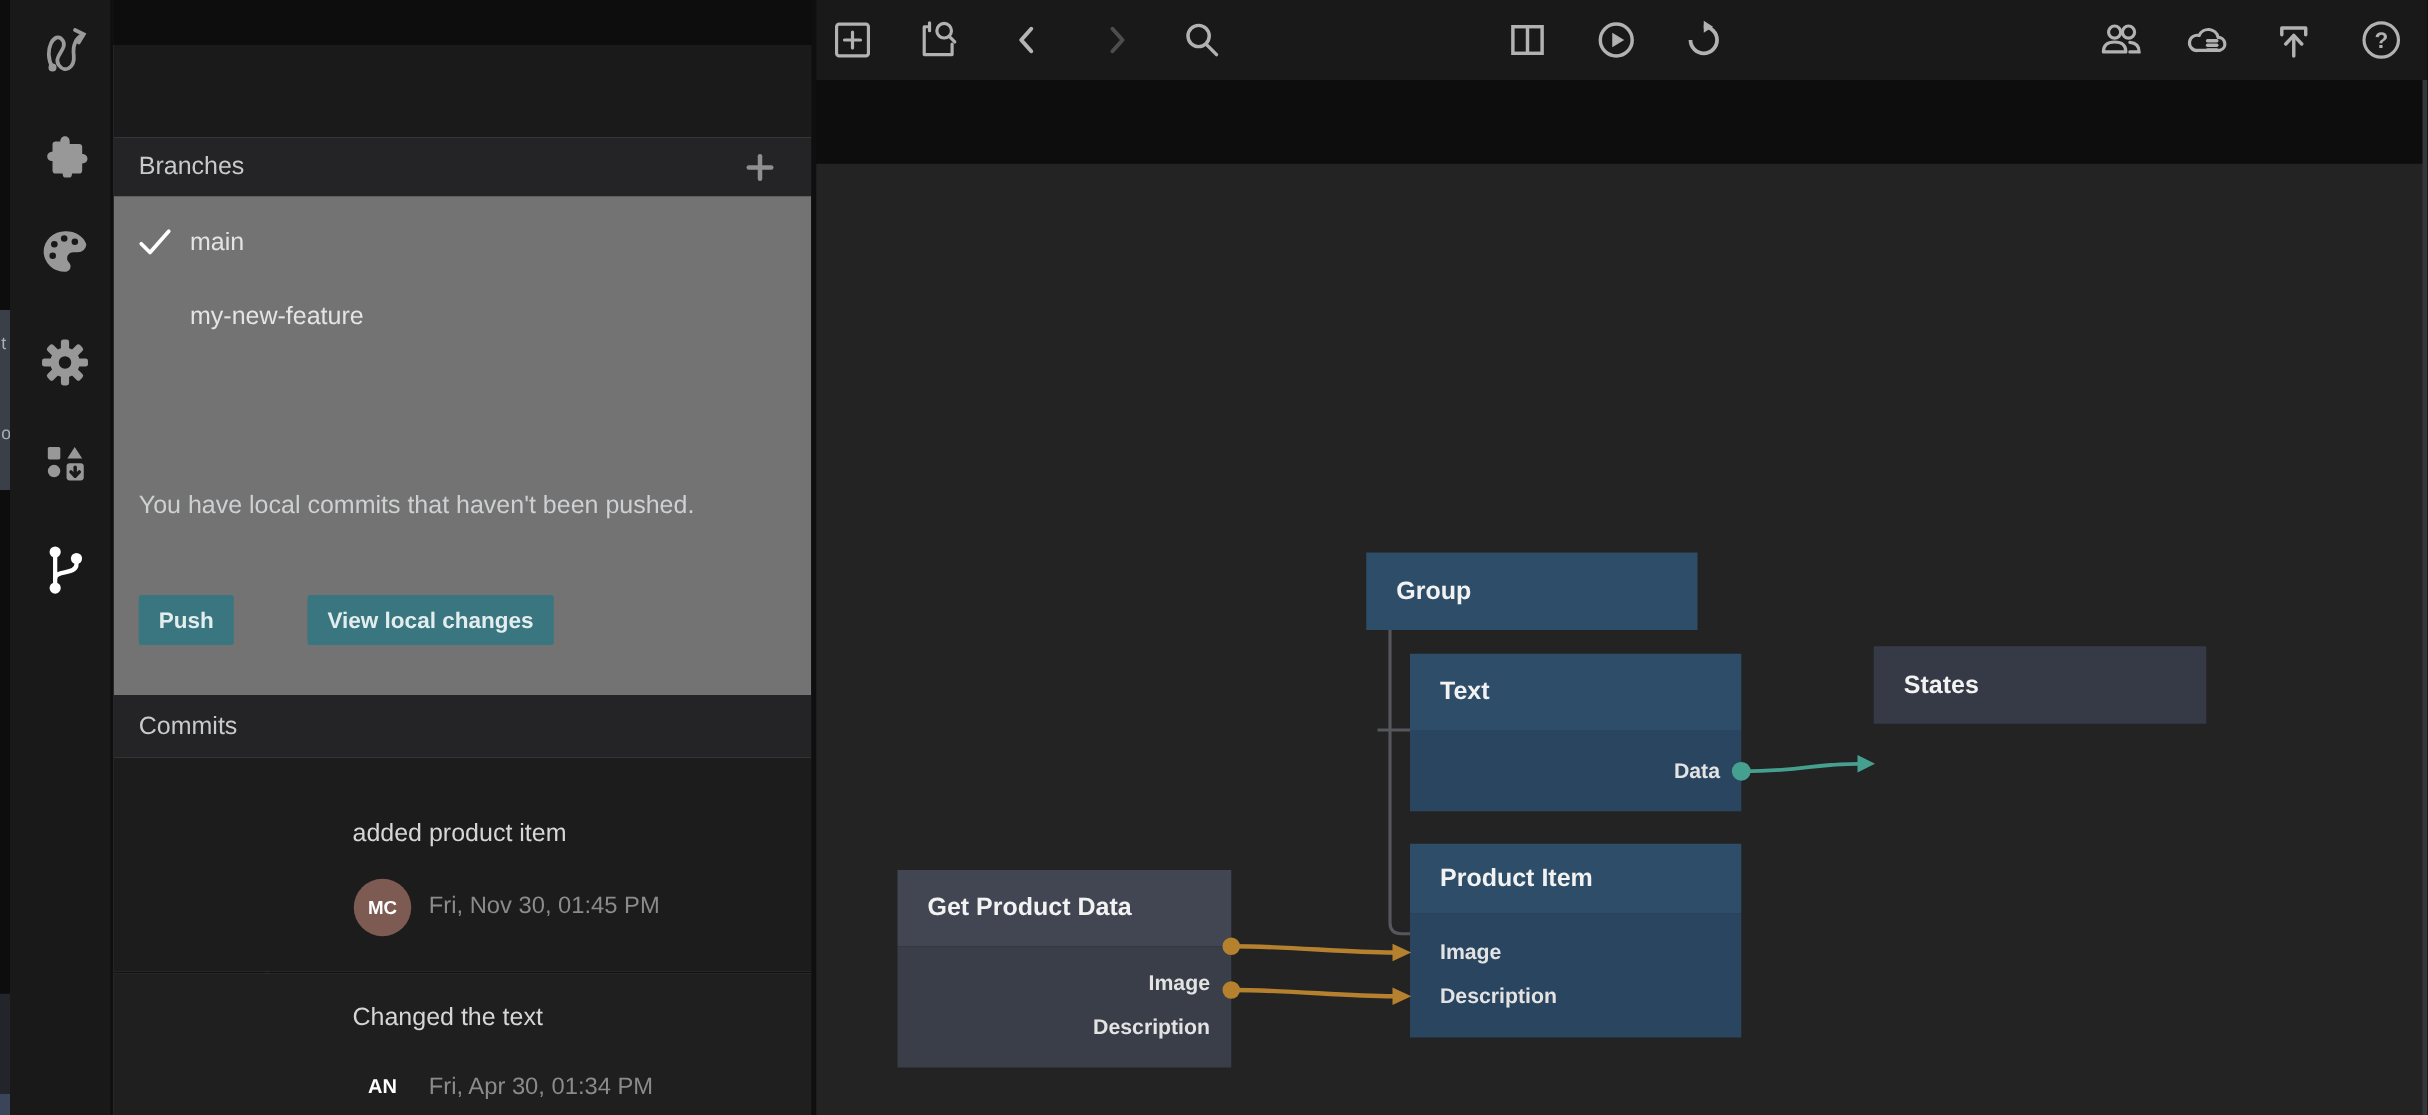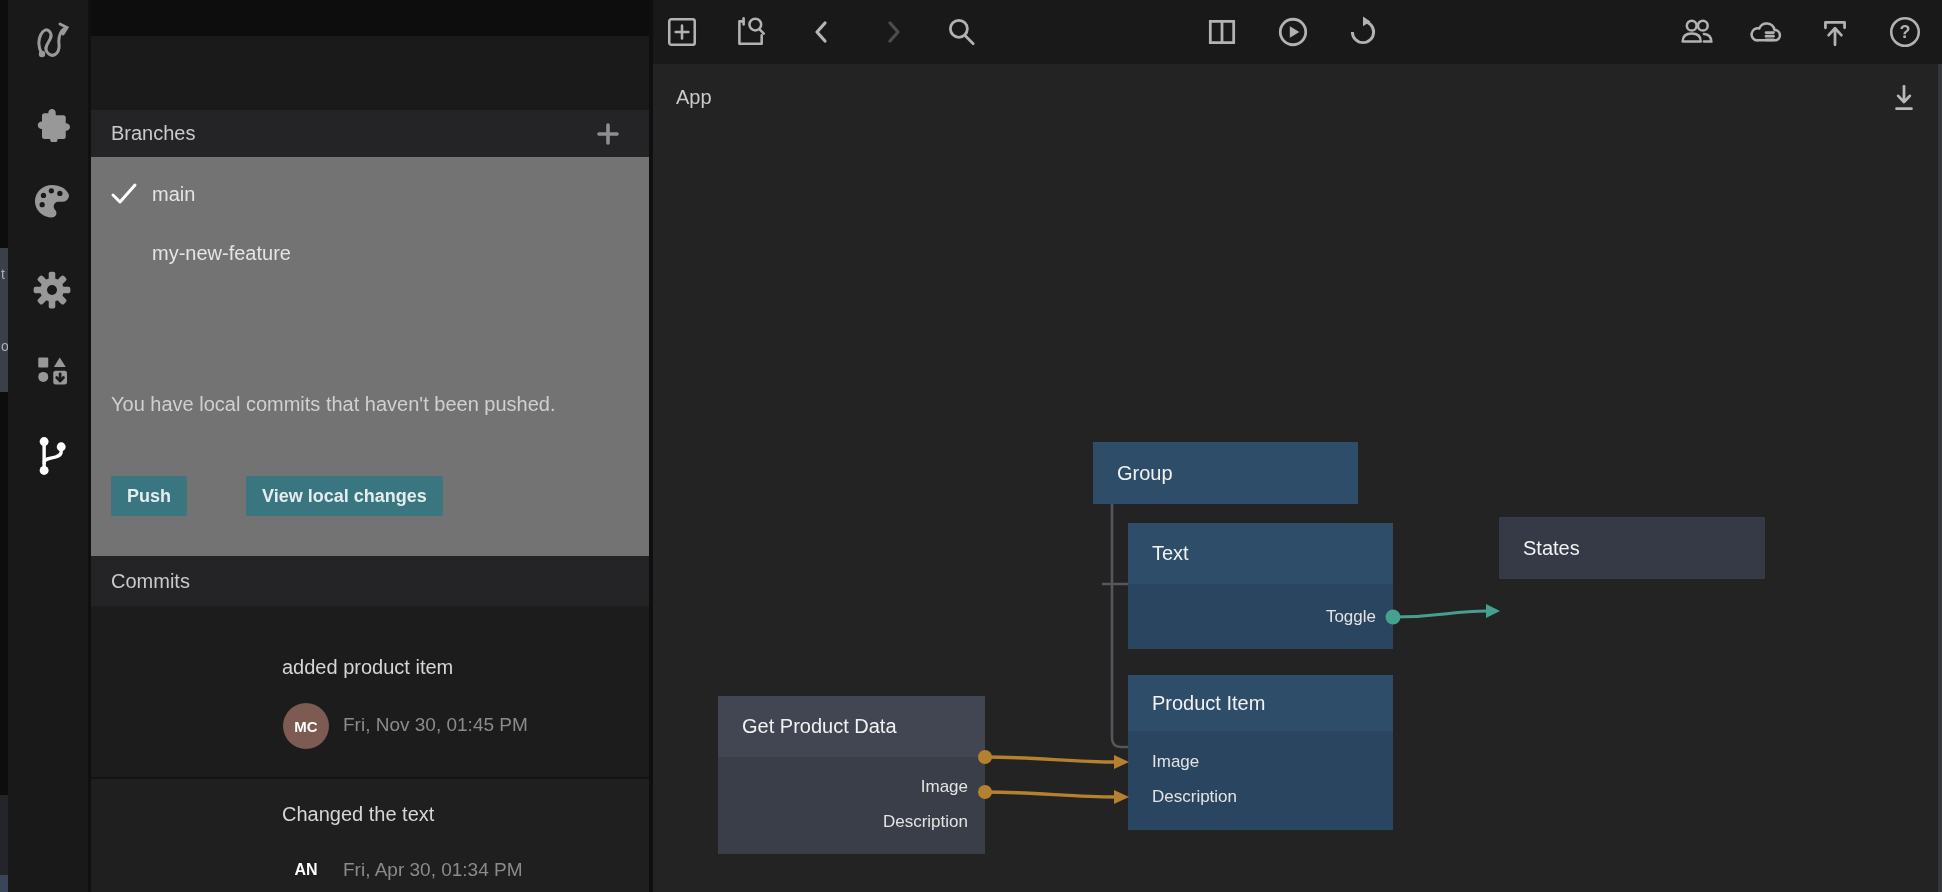--- a/index.html
+++ b/index.html
@@ -45,21 +45,21 @@
   .row-divider { position:absolute; left:0; width:558px; height:2px; background:#131314; }
 
   
   #editor-divider { left:649px; top:0; width:4px; height:892px; background:#0f0f0f; }
   #toolbar { left:653px; top:0; width:1289px; height:64px; background:#191919; }
   .tb-btn { position:absolute; top:13px; width:38px; height:38px; display:flex;
     align-items:center; justify-content:center; cursor:pointer; }
   #tabbar { left:653px; top:64px; width:1289px; height:67px; background:#232324; }
   .tab-label { position:absolute; left:23px; top:0; height:67px; display:flex;
     align-items:center; color:#c9c9ca; font-size:20px; }
-  #canvas { left:653px; top:131px; width:1289px; height:761px; background:#232324; }
+  #canvas { left:653px; top:131px; width:1289px; height:761px; background:#232324;font-weight:bold; }
   #right-strip { left:1938px; top:64px; width:4px; height:828px; background:#35363a; }
 
   .node { position:absolute; cursor:pointer; }
   .node-header { display:flex; align-items:center; padding-left:24px; color:#f2f2f2;
     font-size:20px; }
   .node-body { position:relative; width:100%; }
   .port-row { position:absolute; height:26px; display:flex; align-items:center;
     color:#e3e3e3; font-size:17px; }
   .out-row { right:17px; }
   .in-row { left:24px; }
@@ -277,48 +277,36 @@
       </svg>
     </div>
     <div class="tb-btn" style="left:1233px">
       <svg width="36" height="36" viewBox="0 0 34 34" fill="none" stroke="#b2b2b2" stroke-width="2.4">
         <circle cx="17" cy="17" r="13"></circle>
         <text x="17" y="23" text-anchor="middle" font-size="17" font-weight="bold" fill="#b2b2b2" stroke="none" font-family="Liberation Sans, DejaVu Sans, sans-serif">?</text>
       </svg>
     </div>
   </div>
 
-  <div id="tabbar" class="abs">
-    <div class="tab-label">
-      <span>App</span>
-    </div>
-    <div style="position:absolute;left:1234px;top:17px;width:34px;height:34px;cursor:pointer">
-      <svg width="34" height="34" viewBox="0 0 32 32" fill="none" stroke="#b9b9b9" stroke-width="2.6" stroke-linecap="round" stroke-linejoin="round">
-        <path d="M16,5 V19"></path>
-        <path d="M10.5,14 L16,19.8 L21.5,14"></path>
-        <path d="M9,26 H23"></path>
-      </svg>
-    </div>
-  </div>
 
   <div id="canvas" class="abs">
 
     <div class="node" style="left:440px;top:311px;width:265px;height:62px">
       <div class="node-header" style="height:62px;background:#2e4d68">
         <span>Group</span>
       </div>
     </div>
 
     <div class="node" style="left:475px;top:392px;width:265px;height:126px">
       <div class="node-header" style="height:61px;background:#2e4d68">
         <span>Text</span>
       </div>
       <div class="node-body" style="height:65px;background:#2a455f">
         <div class="port-row out-row" style="top:20px">
-          <span>Toggle</span>
+          <span>Data</span>
         </div>
       </div>
     </div>
 
     <div class="node" style="left:846px;top:386px;width:266px;height:127px">
       <div class="node-header" style="height:62px;background:#353a46">
         <span>States</span>
       </div>
     </div>
 

